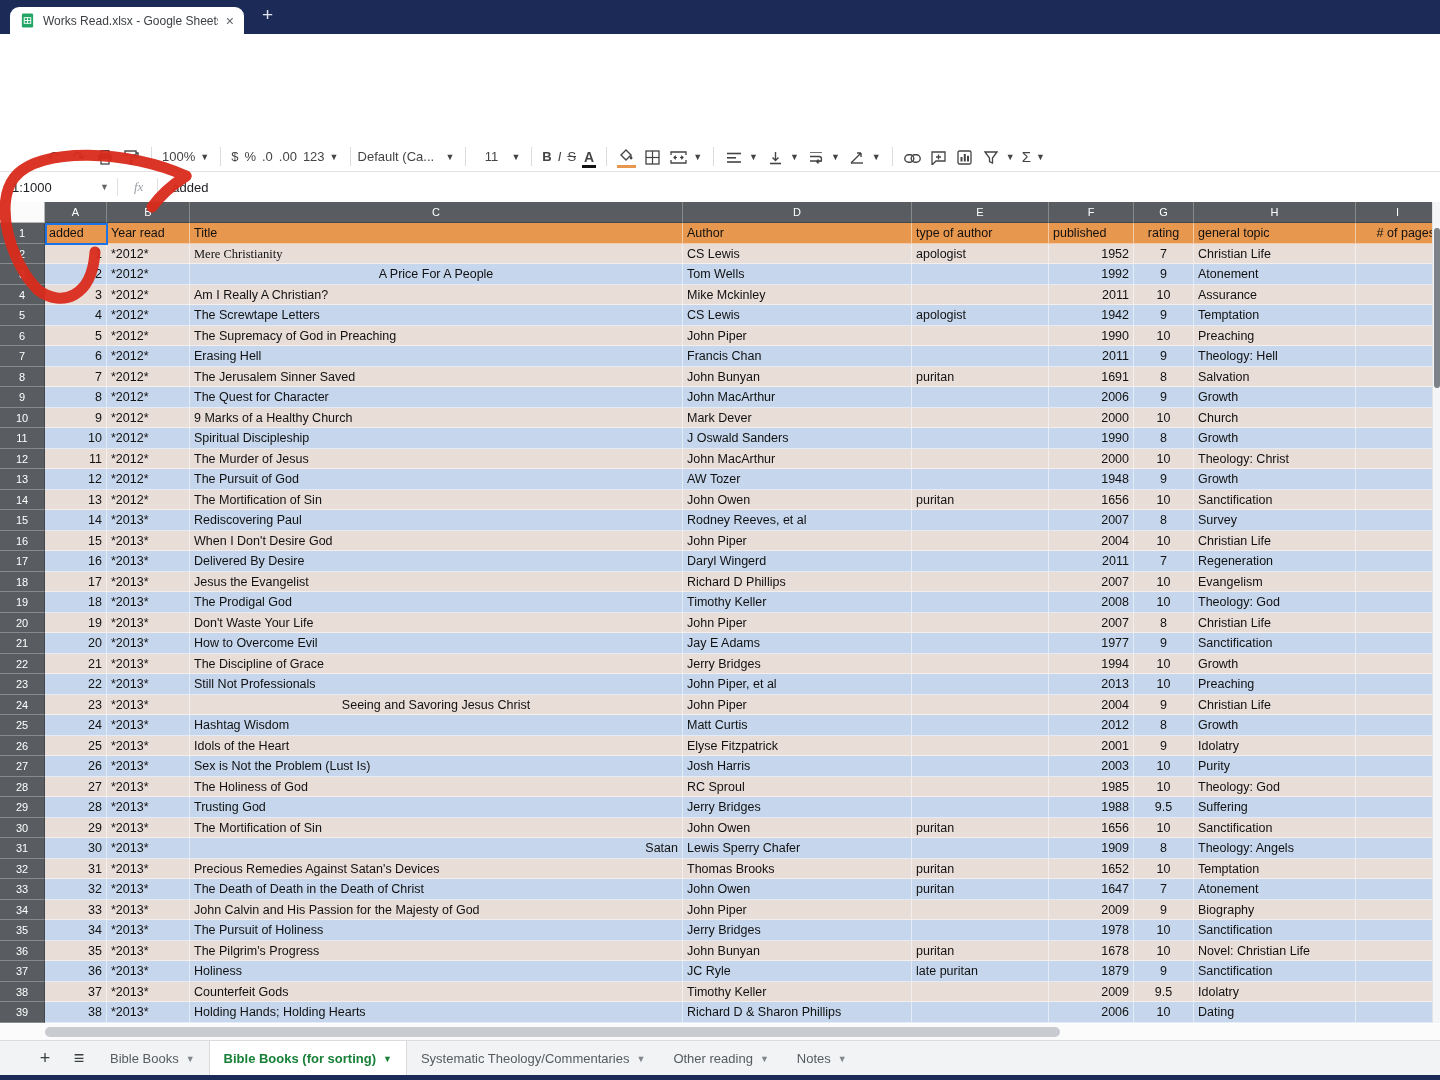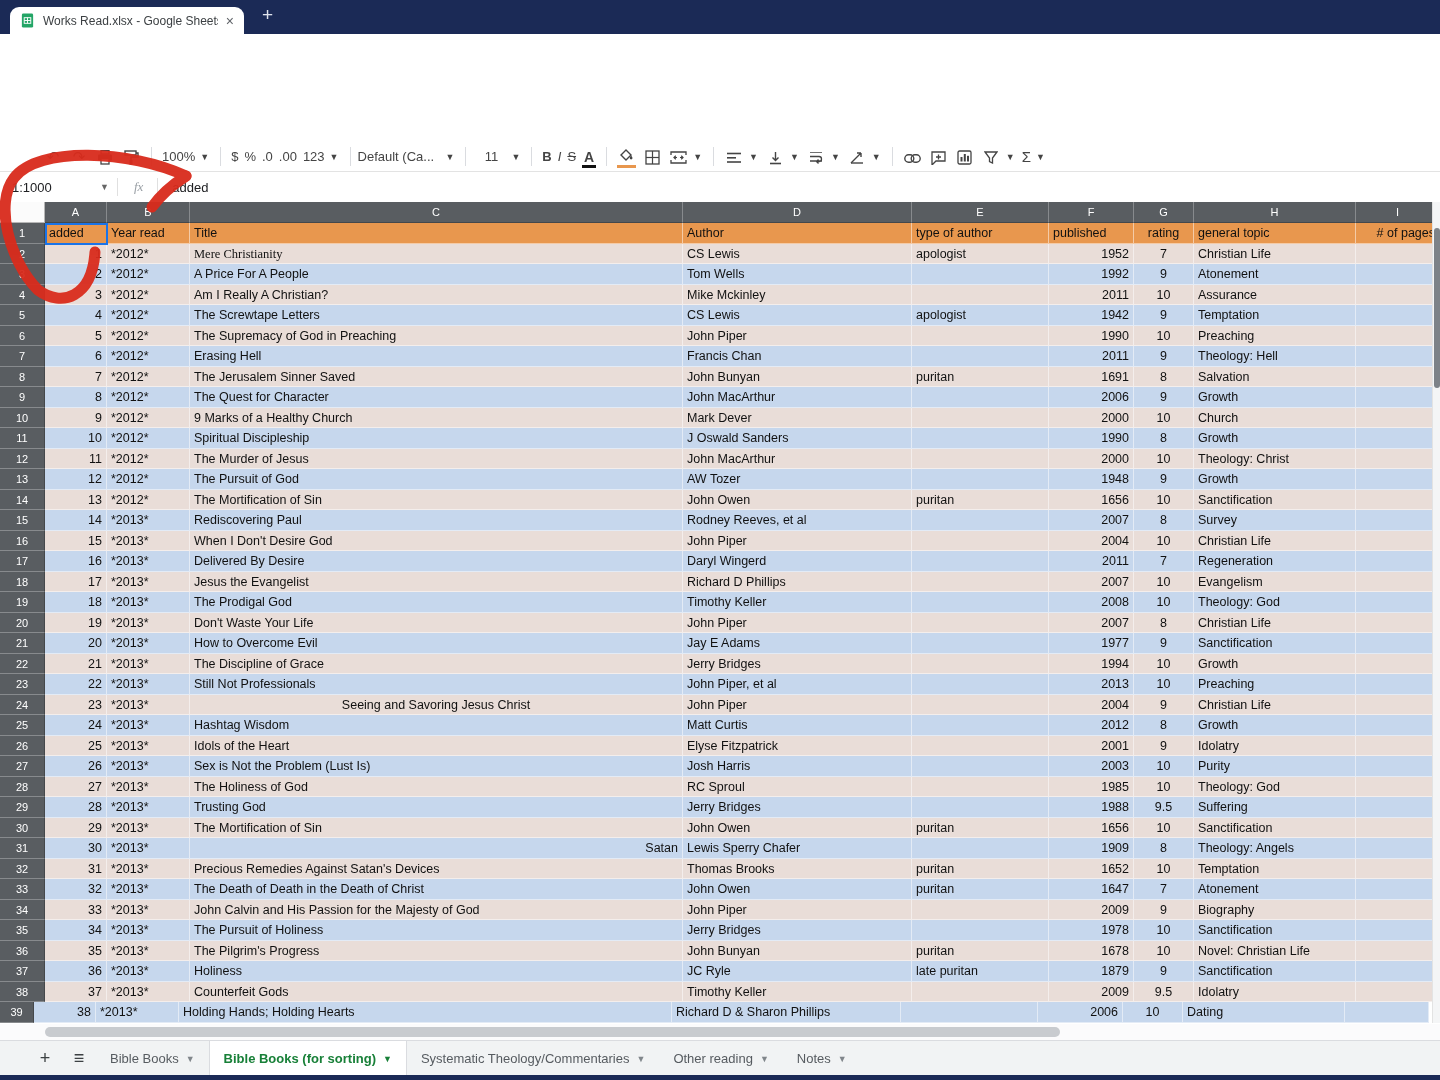--- a/index.html
+++ b/index.html
@@ -327,21 +327,21 @@
         <div class="gc " style="width: 137px; text-align: left;">apologist</div>
         <div class="gc " style="width: 85px; text-align: right;">1952</div>
         <div class="gc " style="width: 60px; text-align: center;">7</div>
         <div class="gc " style="width: 162px; text-align: left;">Christian Life</div>
         <div class="gc " style="width: 84px; text-align: left;"></div>
       </div>
       <div class="grow row-blue">
         <div class="gc gut" style="width: 45px;">3</div>
         <div class="gc " style="width: 62px; text-align: right;">2</div>
         <div class="gc " style="width: 83px; text-align: left;">*2012*</div>
-        <div class="gc " style="width: 493px; text-align: left;">A Price For A People</div>
+        <div class="gc " style="width: 493px; text-align: center;">A Price For A People</div>
         <div class="gc " style="width: 229px; text-align: left;">Tom Wells</div>
         <div class="gc " style="width: 137px; text-align: left;"></div>
         <div class="gc " style="width: 85px; text-align: right;">1992</div>
         <div class="gc " style="width: 60px; text-align: center;">9</div>
         <div class="gc " style="width: 162px; text-align: left;">Atonement</div>
         <div class="gc " style="width: 84px; text-align: left;"></div>
       </div>
       <div class="grow row-pink">
         <div class="gc gut" style="width: 45px;">4</div>
         <div class="gc " style="width: 62px; text-align: right;">3</div>
@@ -756,21 +756,21 @@
         <div class="gc " style="width: 83px; text-align: left;">*2013*</div>
         <div class="gc " style="width: 493px; text-align: left;">Counterfeit Gods</div>
         <div class="gc " style="width: 229px; text-align: left;">Timothy Keller</div>
         <div class="gc " style="width: 137px; text-align: left;"></div>
         <div class="gc " style="width: 85px; text-align: right;">2009</div>
         <div class="gc " style="width: 60px; text-align: center;">9.5</div>
         <div class="gc " style="width: 162px; text-align: left;">Idolatry</div>
         <div class="gc " style="width: 84px; text-align: left;"></div>
       </div>
       <div class="grow row-blue">
-        <div class="gc gut" style="width: 34px;">39</div>
+        <div class="gc gut" style="width: 45px;">39</div>
         <div class="gc " style="width: 62px; text-align: right;">38</div>
         <div class="gc " style="width: 83px; text-align: left;">*2013*</div>
         <div class="gc " style="width: 493px; text-align: left;">Holding Hands; Holding Hearts</div>
         <div class="gc " style="width: 229px; text-align: left;">Richard D &amp; Sharon Phillips</div>
         <div class="gc " style="width: 137px; text-align: left;"></div>
         <div class="gc " style="width: 85px; text-align: right;">2006</div>
         <div class="gc " style="width: 60px; text-align: center;">10</div>
         <div class="gc " style="width: 162px; text-align: left;">Dating</div>
         <div class="gc " style="width: 84px; text-align: left;"></div>
       </div>

